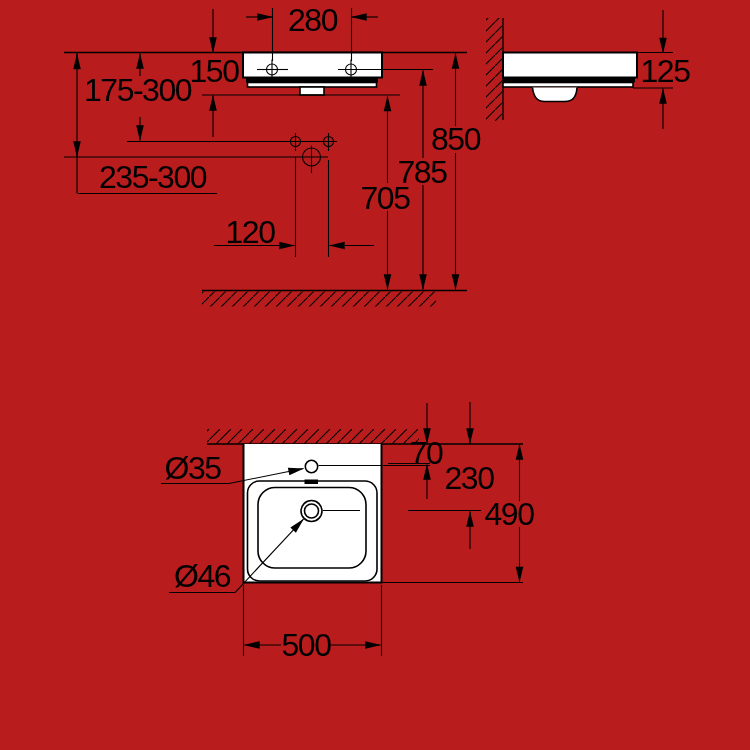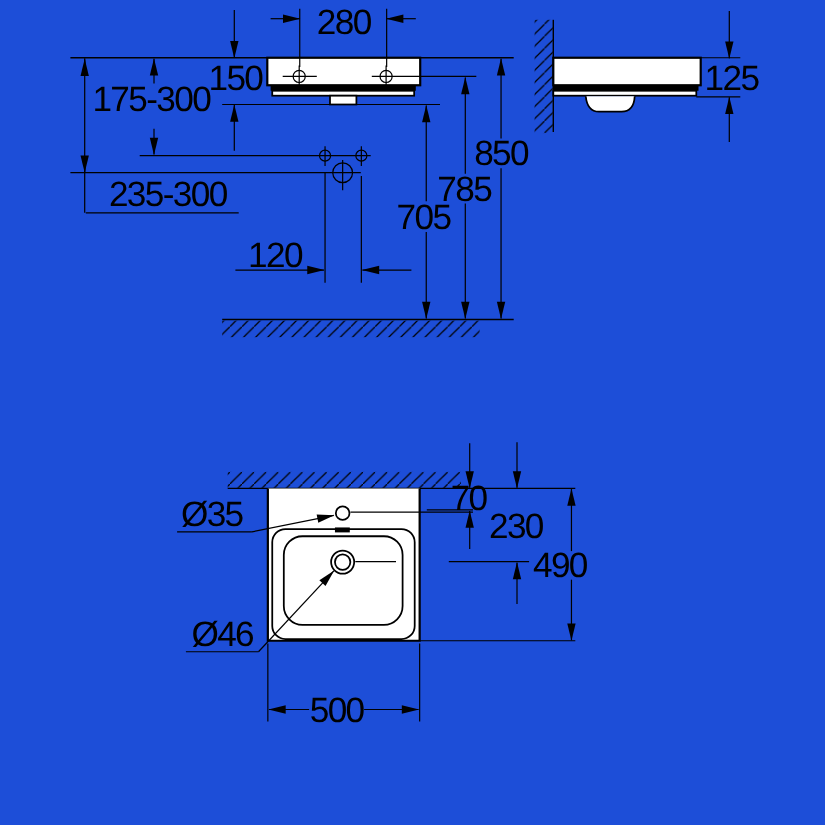--- a/index.html
+++ b/index.html
@@ -1,16 +1,16 @@
 <!DOCTYPE html>
 <html><head>
 <meta charset="utf-8">
 <style>
   html,body{margin:0;padding:0;background:#fff;}
-  .page{width:750px;height:750px;background:#1d4ed8;position:relative;overflow:hidden;}
+  .page{width:750px;height:750px;background:#b91c1c;position:relative;overflow:hidden;}
   svg{display:block;}
   text{font-family:"Liberation Sans","DejaVu Sans",sans-serif;font-size:32px;letter-spacing:-1.5px;fill:#000;}
   .thin{stroke:#000;stroke-width:1.1;fill:none;}
   .ref{stroke:#000;stroke-width:1.3;fill:none;}
   .obj{stroke:#000;stroke-width:2;fill:#fff;}
   .obj2{stroke:#000;stroke-width:1.6;fill:#fff;}
   .solid{fill:#000;stroke:none;}
 </style>
 </head>
 <body style="background: rgb(255, 255, 255);">

